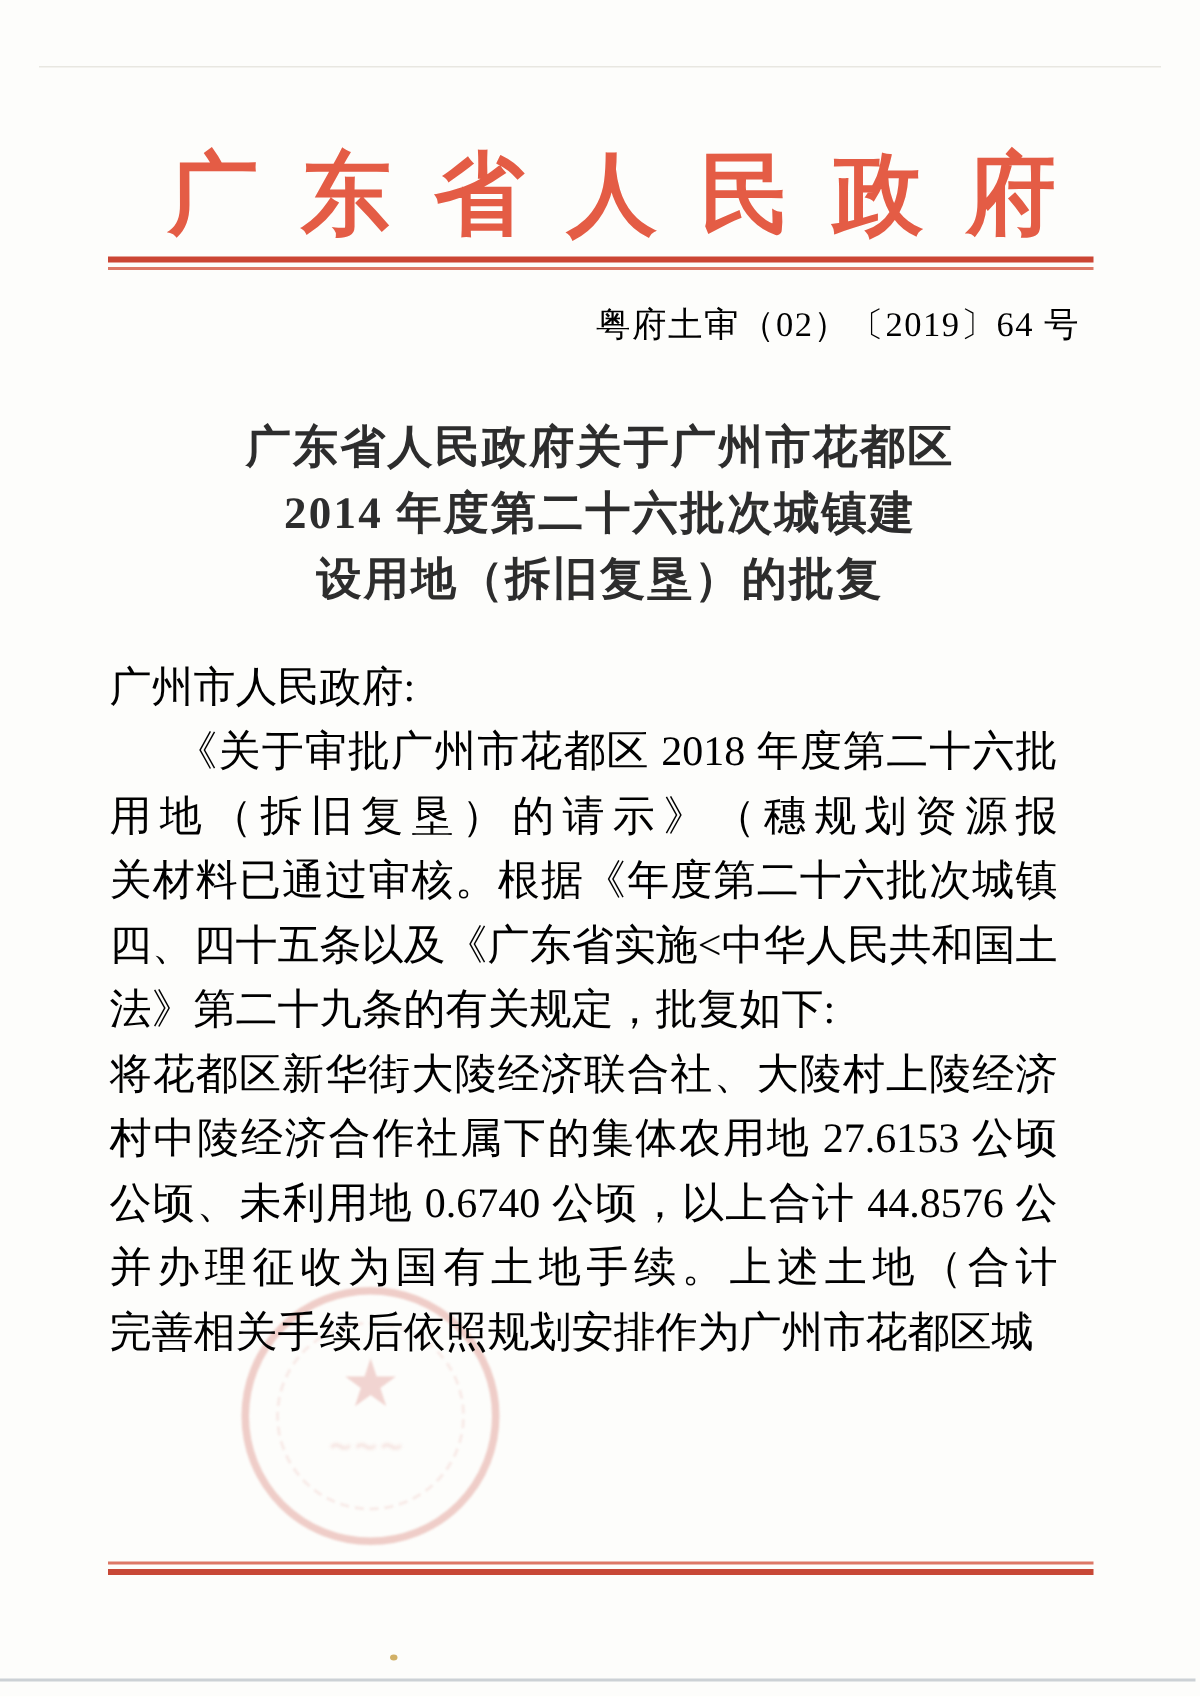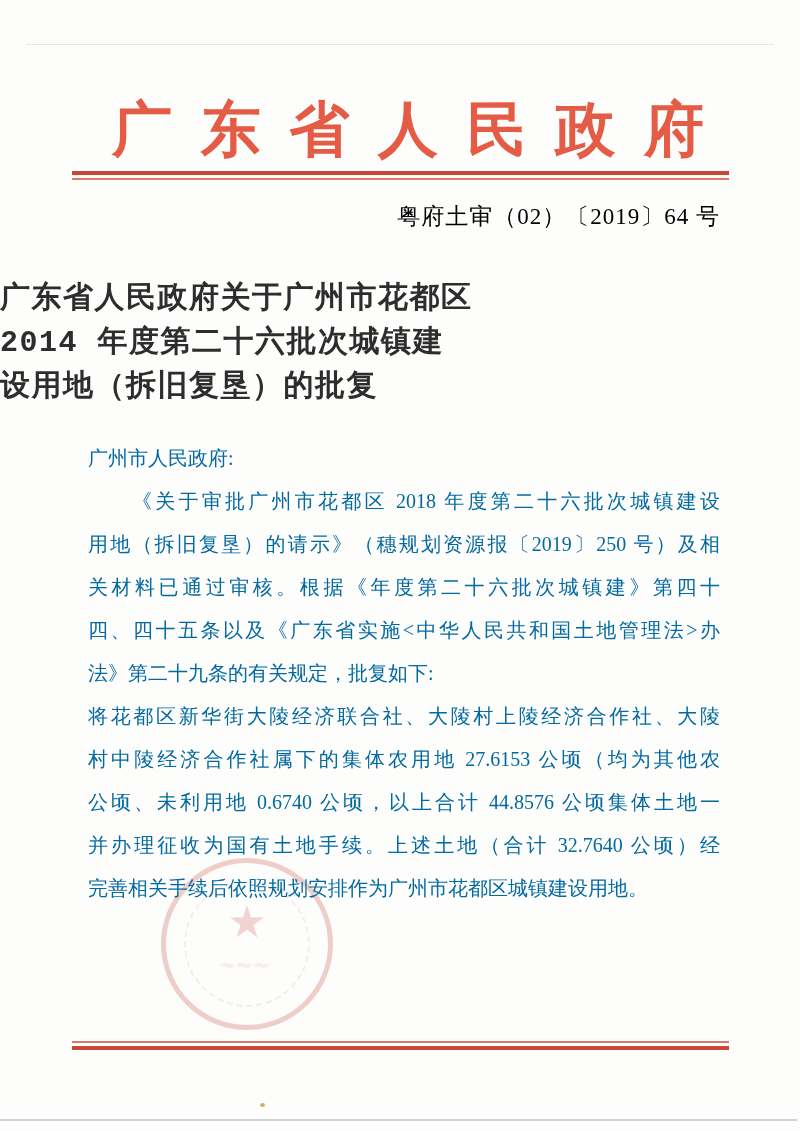--- a/index.html
+++ b/index.html
@@ -24,27 +24,27 @@
   .rule-top .gap   { height:3px; }
   .rule-top .thin  { height:2px; background:#dd7866; }
 
   .doc-number {
     position:absolute; right:80px; top:201px;
     font-size:23px; color:#000000; letter-spacing:1px; line-height:32px;
   }
 
   .doc-title {
     position:absolute; left:0; top:277px; width:800px;
-    text-align:left; font-size:30px; font-weight:bold; color:#2d2d2d;
-    line-height:44px; letter-spacing:1.5px;font-family:Liberation Mono, monospace;
+    text-align:center; font-size:30px; font-weight:bold; color:#2d2d2d;
+    line-height:44px; letter-spacing:1.5px;
   }
 
   .doc-body {
-    position:absolute; left:88px; top:437px; width:632px;
-    font-size:20px; color:#0369a1;
+    position:absolute; left:73px; top:437px; width:632px;
+    font-size:28px; color:#000000;
   }
   .line { height:43px; line-height:43px; overflow:hidden; }
   .fill { text-align:justify; text-align-last:justify; }
   .indent { text-indent:44px; }
 
   
   .seal {
     position:absolute; left:161px; top:858px; width:162px; height:162px;
     border:5px solid rgba(205,84,68,0.28); border-radius:50%;
     filter:blur(0.6px); pointer-events:none;

